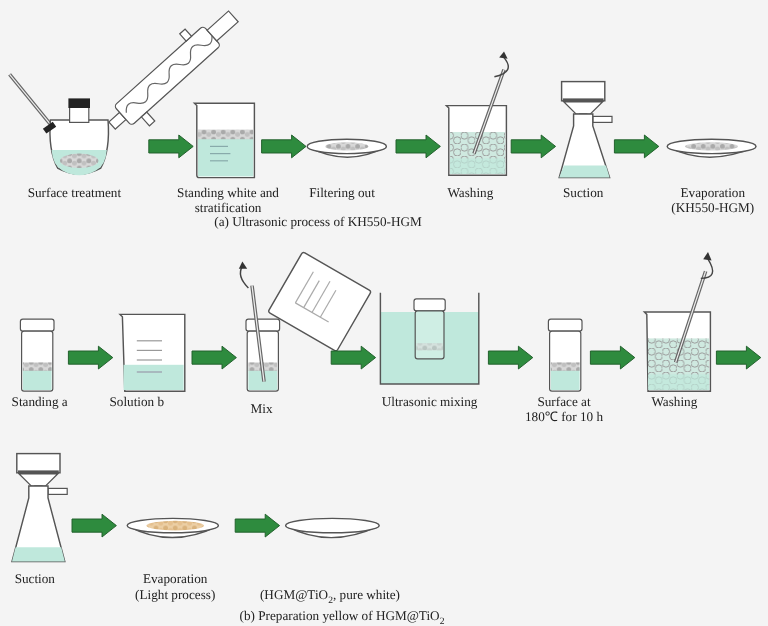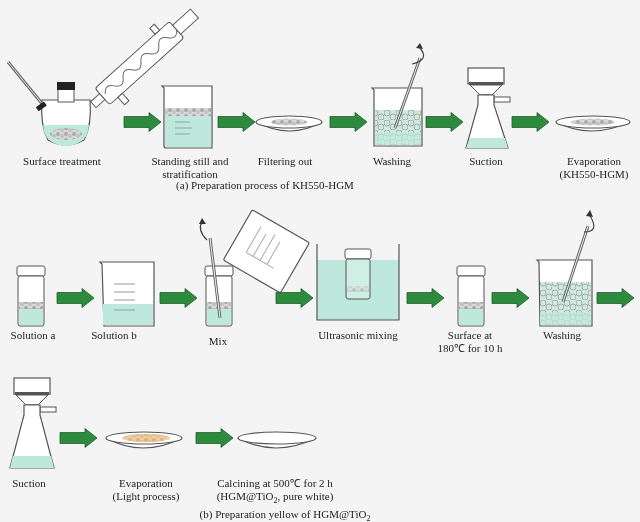--- a/index.html
+++ b/index.html
@@ -182,29 +182,29 @@
       <path d="M276,292.5 L301,292.5 L301,288.5 L313,298 L301,307.5 L301,303.5 L276,303.5 Z" fill="#2e8b3e" stroke="#1f5e2a" stroke-width="0.8"></path>
       <path d="M407,292.5 L432,292.5 L432,288.5 L444,298 L432,307.5 L432,303.5 L407,303.5 Z" fill="#2e8b3e" stroke="#1f5e2a" stroke-width="0.8"></path>
       <path d="M492,292.5 L517,292.5 L517,288.5 L529,298 L517,307.5 L517,303.5 L492,303.5 Z" fill="#2e8b3e" stroke="#1f5e2a" stroke-width="0.8"></path>
       <path d="M597,292.5 L622,292.5 L622,288.5 L634,298 L622,307.5 L622,303.5 L597,303.5 Z" fill="#2e8b3e" stroke="#1f5e2a" stroke-width="0.8"></path>
       <path d="M60,432.5 L85,432.5 L85,428.5 L97,438 L85,447.5 L85,443.5 L60,443.5 Z" fill="#2e8b3e" stroke="#1f5e2a" stroke-width="0.8"></path>
       <path d="M196,432.5 L221,432.5 L221,428.5 L233,438 L221,447.5 L221,443.5 L196,443.5 Z" fill="#2e8b3e" stroke="#1f5e2a" stroke-width="0.8"></path>
     </g>
 </svg>
 
 <div class="lbl" style="left:62px;top:155px"><span>Surface treatment</span></div>
-<div class="lbl" style="left:190px;top:155px"><span>Standing still and</span><br><span>stratification</span></div>
+<div class="lbl" style="left:190px;top:155px"><span>Standing white and</span><br><span>stratification</span></div>
 <div class="lbl" style="left:285px;top:155px"><span>Filtering out</span></div>
 <div class="lbl" style="left:392px;top:155px"><span>Washing</span></div>
 <div class="lbl" style="left:486px;top:155px"><span>Suction</span></div>
 <div class="lbl" style="left:594px;top:155px"><span>Evaporation</span><br><span>(KH550-HGM)</span></div>
-<div class="cap" style="left:265px;top:179px">(a) Preparation process of KH550-HGM</div>
-
-<div class="lbl" style="left:33px;top:329px"><span>Solution a</span></div>
+<div class="cap" style="left:265px;top:179px">(a) Ultrasonic process of KH550-HGM</div>
+
+<div class="lbl" style="left:33px;top:329px"><span>Standing a</span></div>
 <div class="lbl" style="left:114px;top:329px"><span>Solution b</span></div>
 <div class="lbl" style="left:218px;top:335px"><span>Mix</span></div>
 <div class="lbl" style="left:358px;top:329px"><span>Ultrasonic mixing</span></div>
 <div class="lbl" style="left:470px;top:329px"><span>Surface at</span><br><span>180℃ for 10 h</span></div>
 <div class="lbl" style="left:562px;top:329px"><span>Washing</span></div>
 <div class="lbl" style="left:29px;top:477px"><span>Suction</span></div>
 <div class="lbl" style="left:146px;top:477px"><span>Evaporation</span><br><span>(Light process)</span></div>
-<div class="lbl" style="left:275px;top:477px"><span>Calcining at 500℃ for 2 h</span><br><span>(HGM@TiO</span><sub style="font-size:8px">2</sub><span>, pure white)</span></div>
+<div class="lbl" style="left:275px;top:477px"><br><span>(HGM@TiO</span><sub style="font-size:8px">2</sub><span>, pure white)</span></div>
 <div class="cap" style="left:285px;top:508px"><span>(b) Preparation yellow of HGM@TiO</span><sub style="font-size:8px">2</sub></div>
 
 </body></html>

